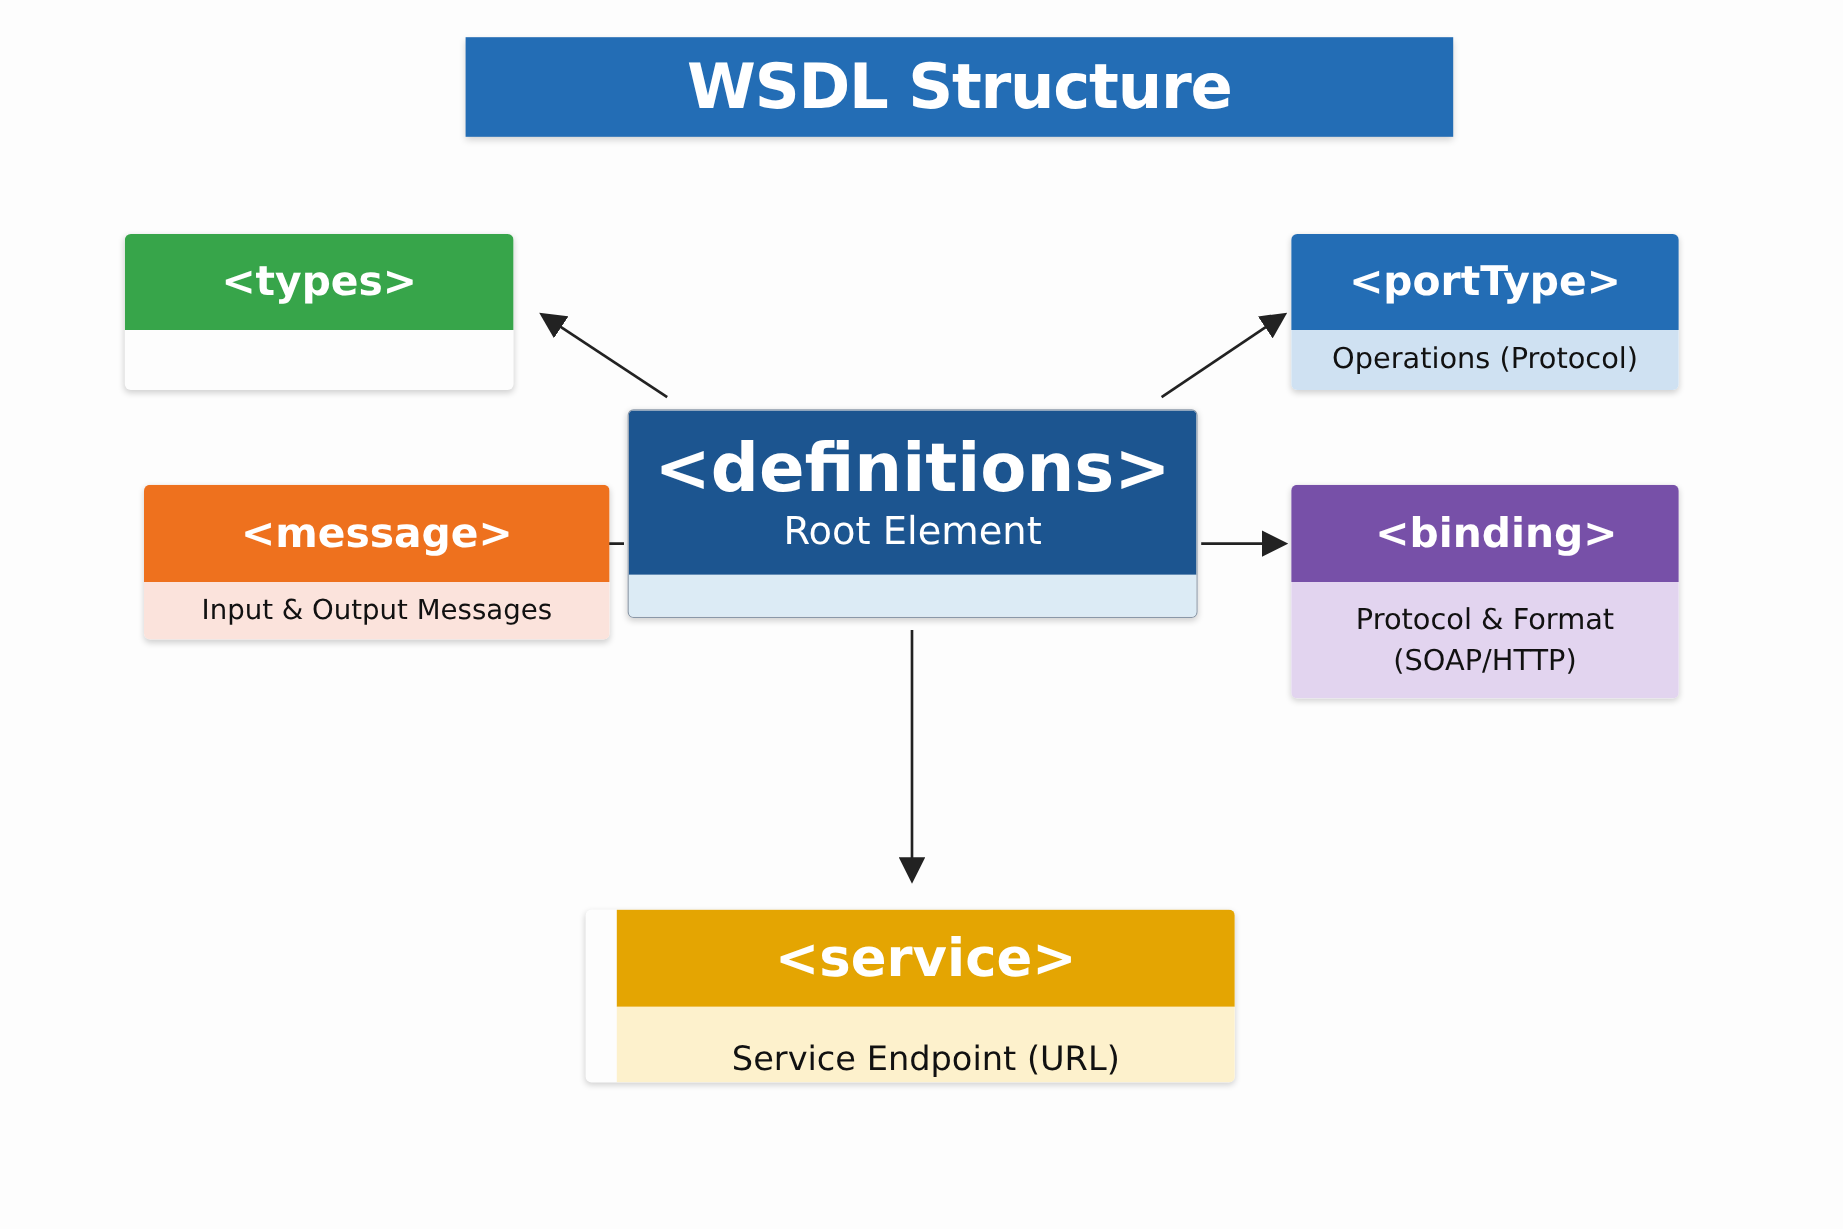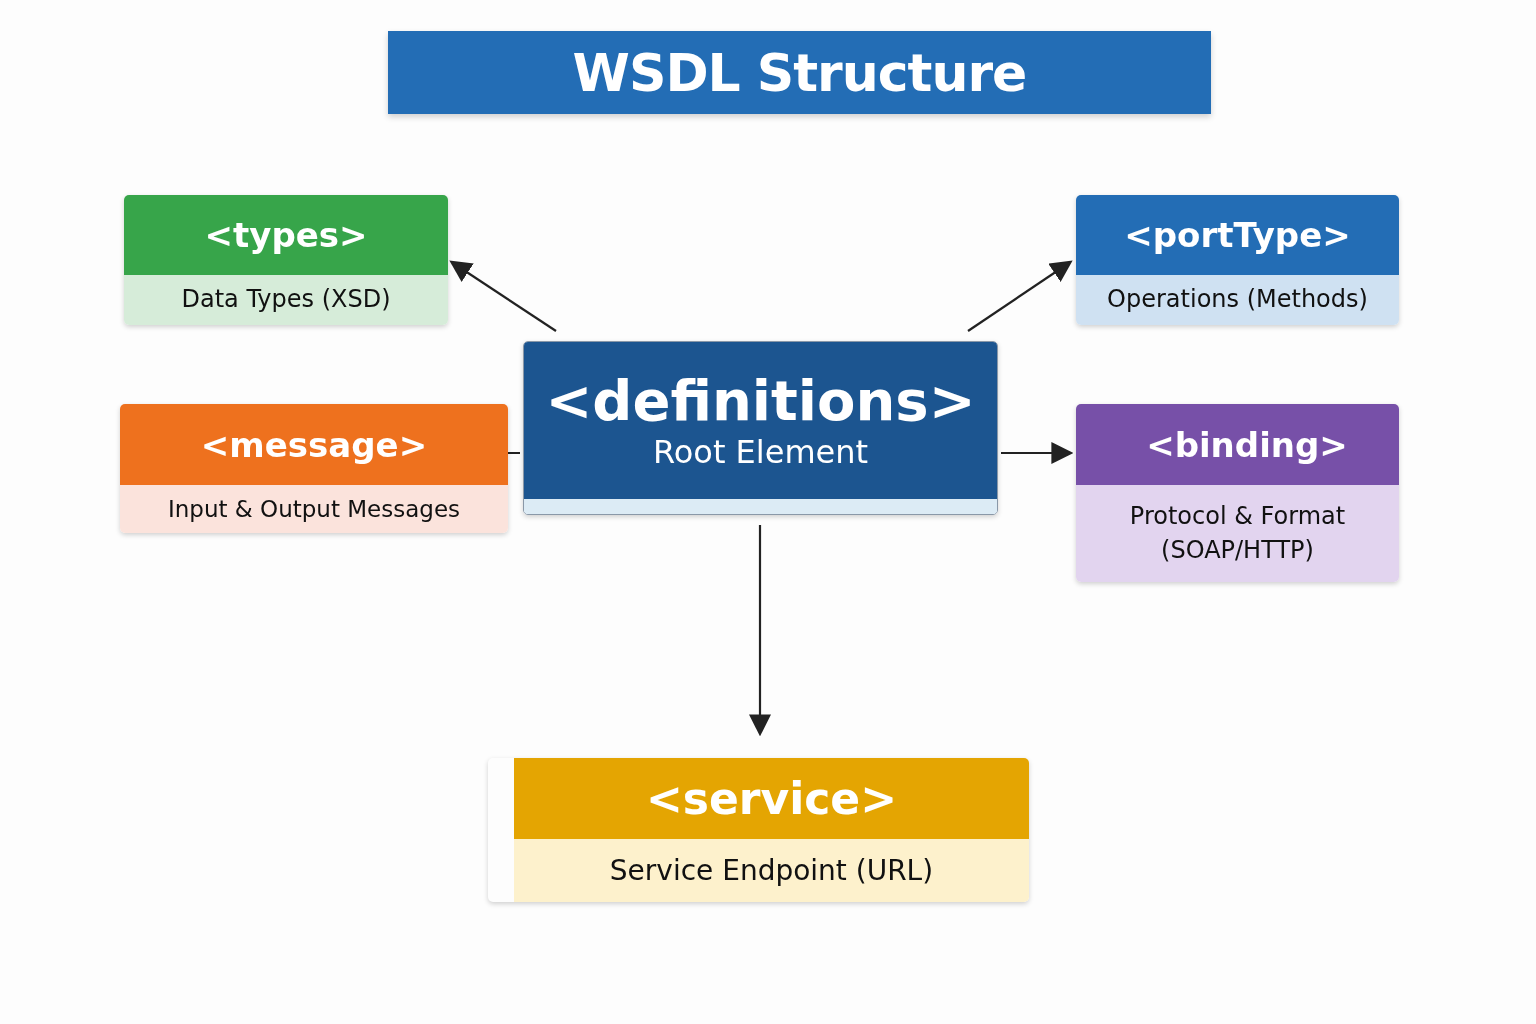--- a/index.html
+++ b/index.html
@@ -25,47 +25,47 @@
     .node .head {
       display: flex; align-items: center; justify-content: center;
       color: #ffffff; font-weight: bold;
     }
     .node .body {
       display: flex; flex-direction: column; align-items: center; justify-content: center;
       color: #111111; text-align: center; line-height: 1.4;
       flex: 1;
     }
 
-    #node-types { left: 124px; top: 195px; width: 324px; height: 130px; }
+    #node-types { left: 104px; top: 195px; width: 324px; height: 130px; }
     #node-types .head { height: 80px; background: #37a54a; font-size: 34px; }
     #node-types .body { background: #d6ecd9; font-size: 24px; }
 
     #node-porttype { left: 1076px; top: 195px; width: 323px; height: 130px; }
     #node-porttype .head { height: 80px; background: #236db5; font-size: 34px; }
     #node-porttype .body { background: #cfe1f2; font-size: 24px; }
 
     #node-message { left: 120px; top: 404px; width: 388px; height: 129px; }
     #node-message .head { height: 81px; background: #ee711e; font-size: 34px; }
     #node-message .body { background: #fbe3dc; font-size: 23px; }
 
     #node-binding { left: 1076px; top: 404px; width: 323px; height: 178px; }
     #node-binding .head { height: 81px; background: #7750a8; font-size: 34px; padding-left: 19px; }
     #node-binding .body { background: #e2d4ef; font-size: 24px; }
 
     #node-definitions { left: 523px; top: 341px; width: 475px; height: 174px; border: 1px solid #8a98a8; }
     #node-definitions .head {
-      height: 157px; background: #1c5590; flex-direction: column;
+      height: 137px; background: #1c5590; flex-direction: column;
     }
     #node-definitions .head .tag { font-size: 56px; font-weight: bold; line-height: 1.1; }
     #node-definitions .head .sub { font-size: 32px; font-weight: normal; margin-top: 2px; }
     #node-definitions .body { background: #dcebf5; }
 
     #node-service { left: 488px; top: 758px; width: 541px; height: 144px; padding-left: 26px; }
     #node-service .head { height: 81px; background: #e4a502; font-size: 44px; }
-    #node-service .body { background: #fdf1cc; font-size: 28px; }
+    #node-service .body { background: #fdf1cc; font-size: 28px; justify-content: flex-end; }
 
     svg.arrows { position: absolute; left: 0; top: 0; width: 1536px; height: 1024px; pointer-events: none; }
   </style>
 </head>
 <body>
 
 <div class="title-bar">
   <span>WSDL Structure</span>
 </div>
 
@@ -79,31 +79,28 @@
   <line x1="968" y1="331" x2="1069" y2="263" stroke="#222222" stroke-width="2.2" marker-end="url(#arrowhead)"></line>
   <line x1="520" y1="453" x2="452" y2="453" stroke="#222222" stroke-width="2.2" marker-end="url(#arrowhead)"></line>
   <line x1="1001" y1="453" x2="1069" y2="453" stroke="#222222" stroke-width="2.2" marker-end="url(#arrowhead)"></line>
   <line x1="760" y1="525" x2="760" y2="732" stroke="#222222" stroke-width="2.2" marker-end="url(#arrowhead)"></line>
 </svg>
 
 <div class="node" id="node-types">
   <div class="head">
     <span>&lt;types&gt;</span>
   </div>
-  <div class="body">
-    <span>Data Types (XSD)</span>
-  </div>
 </div>
 
 <div class="node" id="node-porttype">
   <div class="head">
     <span>&lt;portType&gt;</span>
   </div>
   <div class="body">
-    <span>Operations (Methods)</span>
+    <span>Operations (Protocol)</span>
   </div>
 </div>
 
 <div class="node" id="node-definitions">
   <div class="head">
     <span class="tag">&lt;definitions&gt;</span>
     <span class="sub">Root Element</span>
   </div>
   <div class="body"></div>
 </div>

